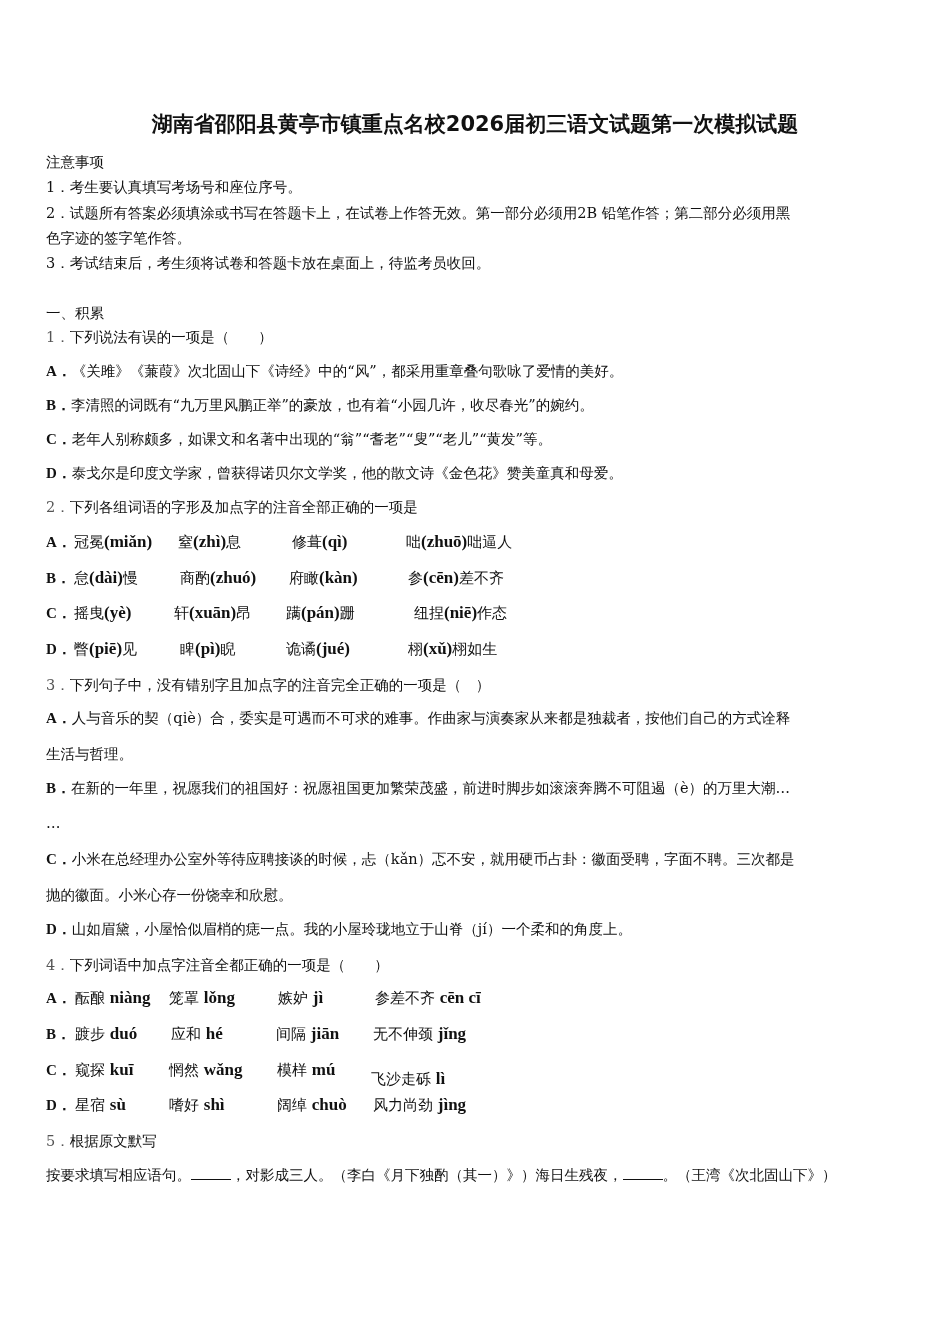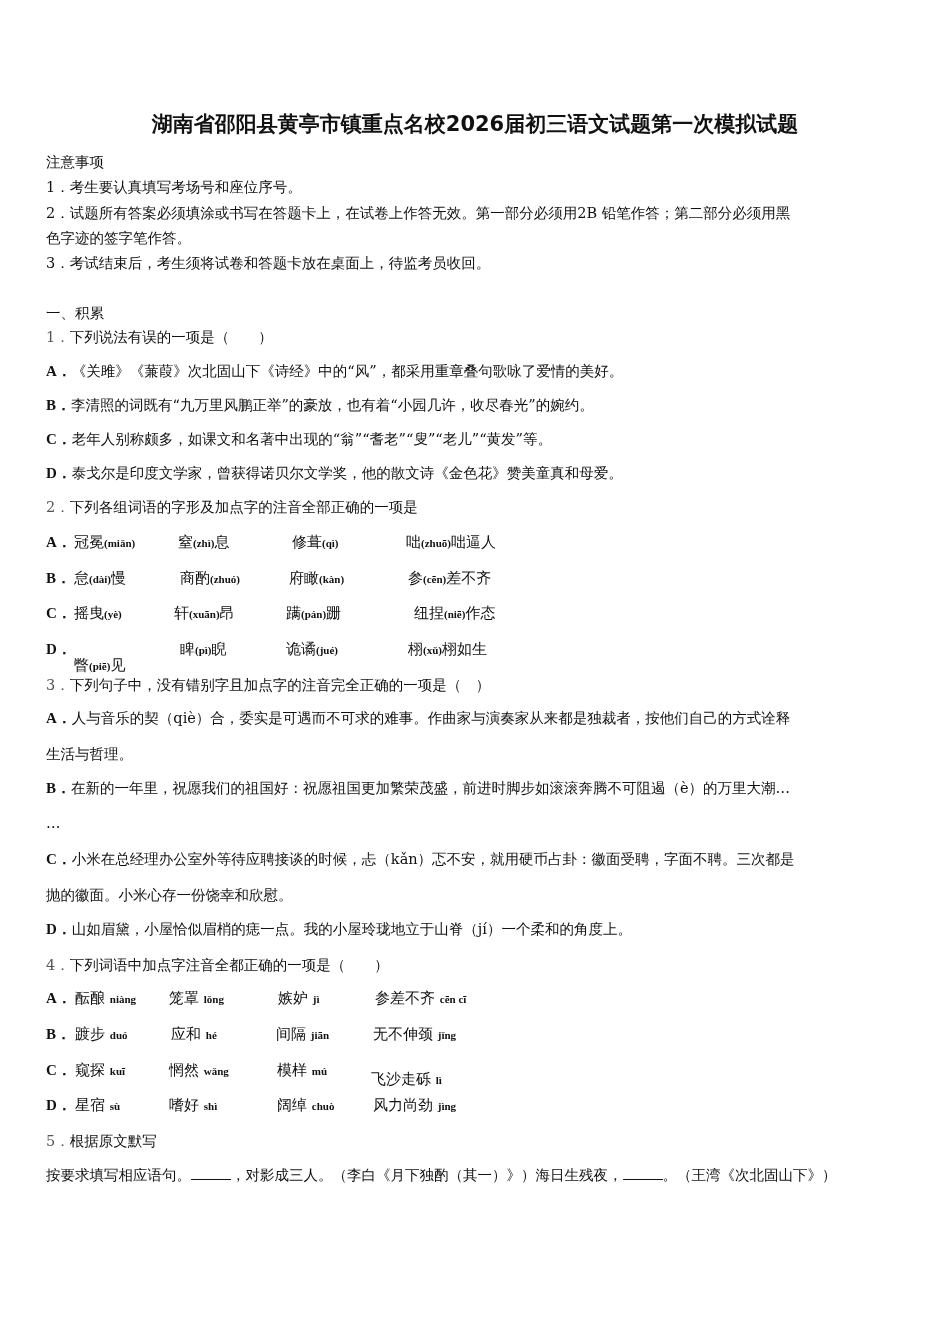--- a/index.html
+++ b/index.html
@@ -13,21 +13,21 @@
     position: absolute; left: 0; top: 110px; width: 950px; text-align: center;
     font-family: "DejaVu Sans", "Liberation Sans", sans-serif;
     font-weight: bold; font-size: 21px; letter-spacing: 0px; color: #111;
   }
   .line {
     position: absolute; left: 46px; white-space: nowrap;
     font-size: 14.5px; line-height: 20px; color: #111;
   }
   .num { color: #555; }
   .opt { font-weight: bold; font-family: "Liberation Serif", serif; font-size: 15px; }
-  .py { font-weight: bold; font-family: "Liberation Serif", serif; font-size: 11px; }
+  .py { font-weight: bold; font-family: "Liberation Serif", serif; font-size: 17px; }
   .cell { position: absolute; white-space: nowrap; font-size: 15px; line-height: 20px; }
   .blank { display: inline-block; width: 40px; border-bottom: 1px solid #111; height: 14px; vertical-align: baseline; }
 </style>
 </head>
 <body>
 
 <div class="page">
 
   <div class="title">湖南省邵阳县黄亭市镇重点名校2026届初三语文试题第一次模拟试题</div>
 
@@ -78,21 +78,21 @@
   <div>
     <span class="cell opt" style="left:46px;top:603px;">C．</span>
     <span class="cell" style="left:74px;top:603px;"><span>摇曳</span><span class="py">(yè)</span><span></span></span>
     <span class="cell" style="left:174px;top:603px;"><span>轩</span><span class="py">(xuān)</span><span>昂</span></span>
     <span class="cell" style="left:286px;top:603px;"><span>蹒</span><span class="py">(pán)</span><span>跚</span></span>
     <span class="cell" style="left:414px;top:603px;"><span>纽捏</span><span class="py">(niē)</span><span>作态</span></span>
   </div>
 
   <div>
     <span class="cell opt" style="left:46px;top:639px;">D．</span>
-    <span class="cell" style="left:74px;top:639px;margin-top:16px;"><span>瞥</span><span class="py">(piē)</span><span>见</span></span>
+    <span class="cell" style="left:74px;top:639px;"><span>瞥</span><span class="py">(piē)</span><span>见</span></span>
     <span class="cell" style="left:180px;top:639px;"><span>睥</span><span class="py">(pì)</span><span>睨</span></span>
     <span class="cell" style="left:286px;top:639px;"><span>诡谲</span><span class="py">(jué)</span><span></span></span>
     <span class="cell" style="left:408px;top:639px;"><span>栩</span><span class="py">(xǔ)</span><span>栩如生</span></span>
   </div>
 
   <div class="line" style="top:675px;">
     <span class="num">3．</span><span>下列句子中，没有错别字且加点字的注音完全正确的一项是（　）</span>
   </div>
   <div class="line" style="top:708px;">
     <span class="opt">A．</span><span>人与音乐的契（qiè）合，委实是可遇而不可求的难事。作曲家与演奏家从来都是独裁者，按他们自己的方式诠释</span>

